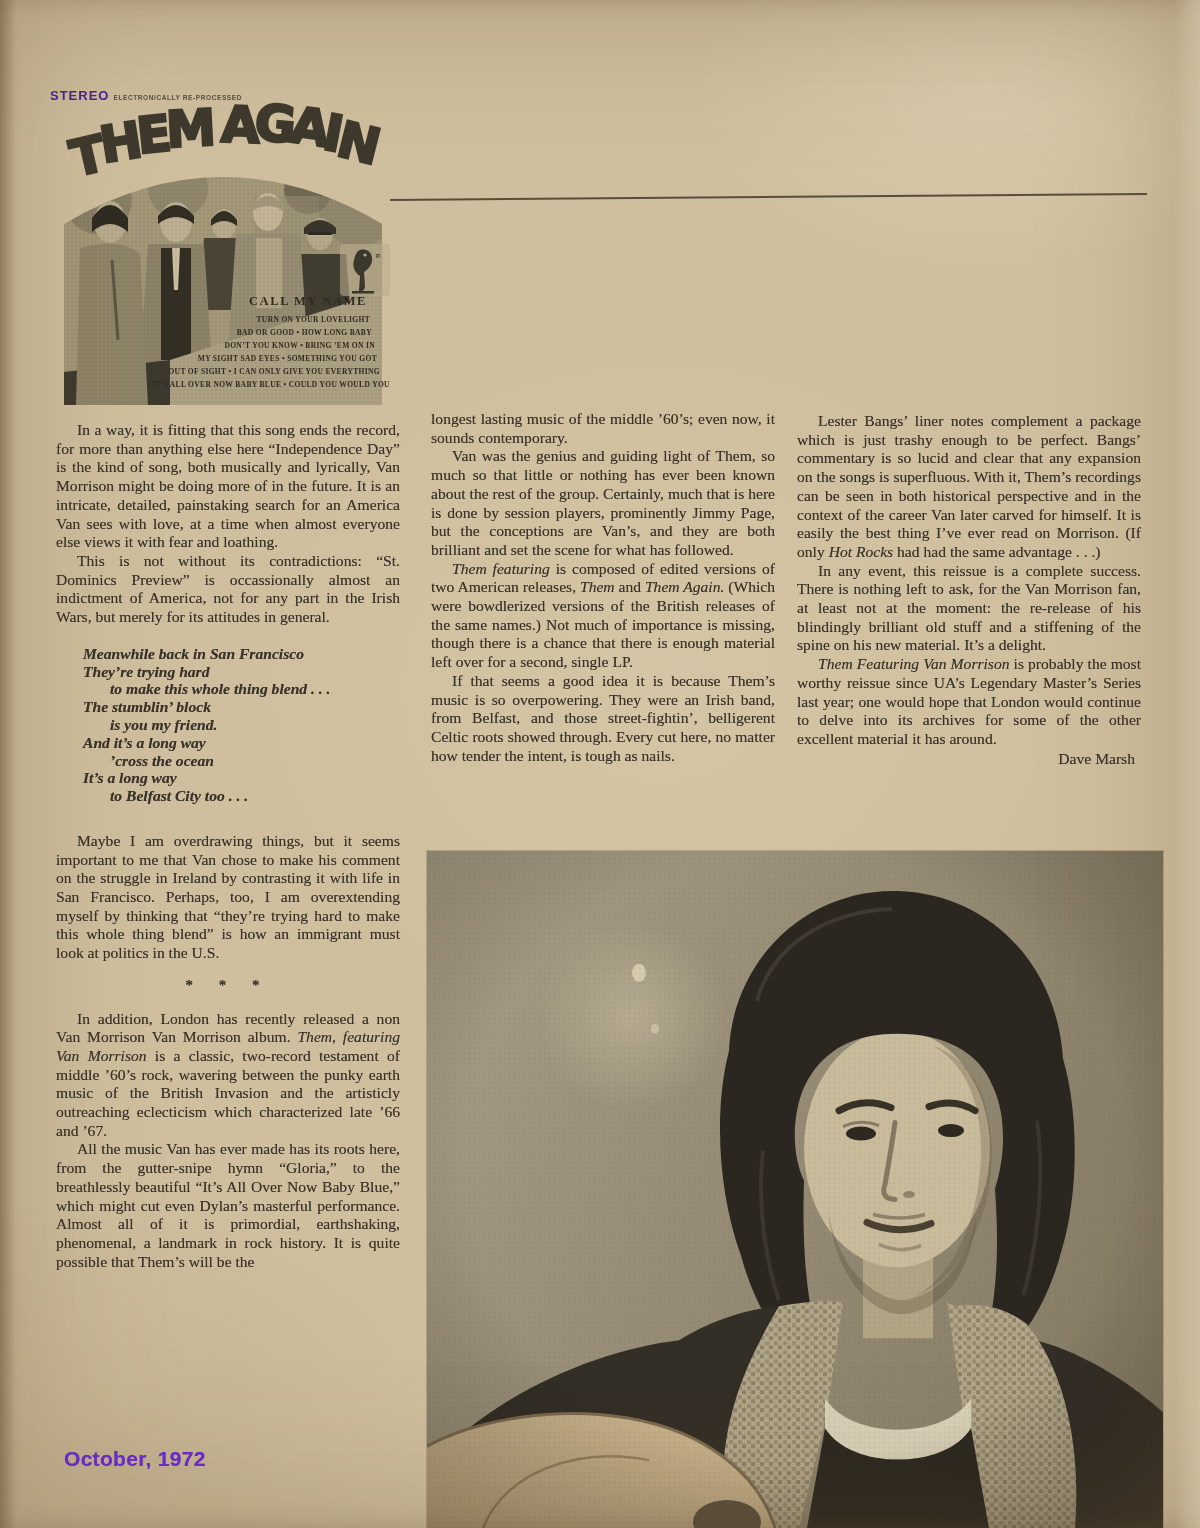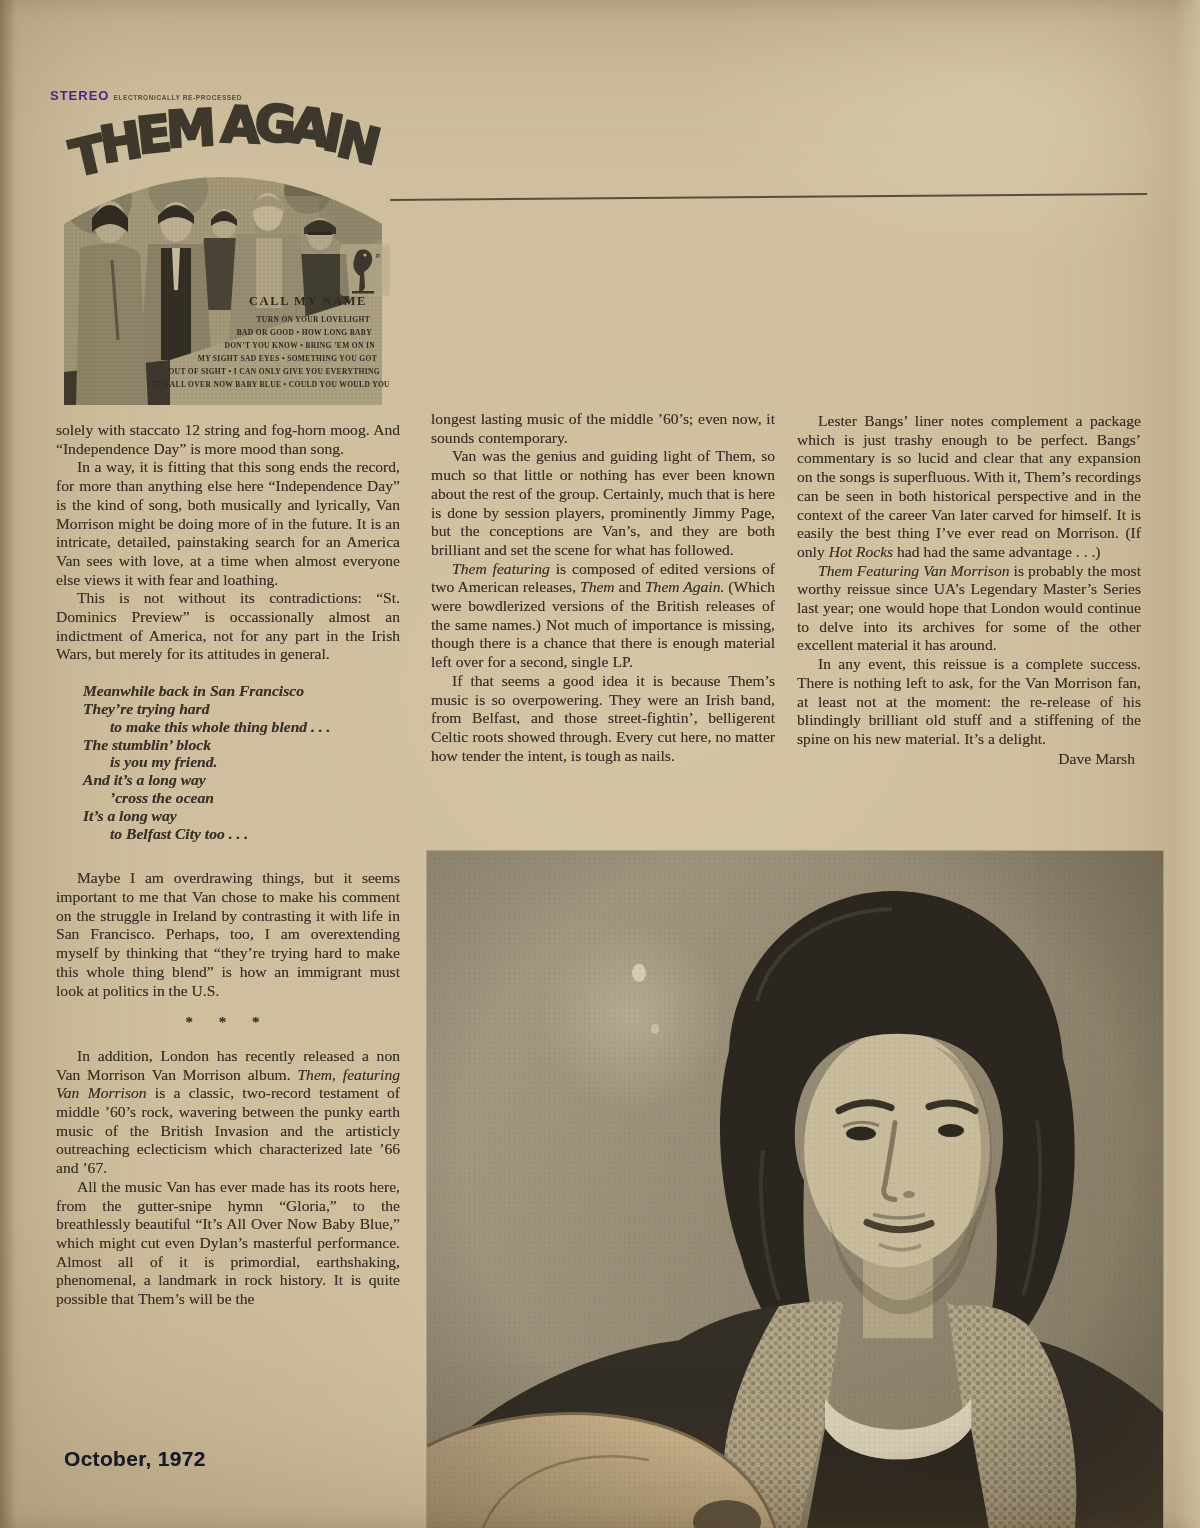--- a/index.html
+++ b/index.html
@@ -54,21 +54,21 @@
   .stars{text-align:center;font-weight:bold;letter-spacing:11px;margin:13px 0 15px;font-size:15px;}
   .byline{text-align:right;padding-right:6px;margin-top:1px;}
 
   
   .van-photo{position:absolute;left:427px;top:851px;width:736px;height:677px;z-index:2;
     box-shadow:0 0 0 1px rgba(80,65,40,.25);}
 
   
   .footer{position:absolute;left:64px;top:1447px;z-index:3;
     font-family:"Liberation Sans",sans-serif;font-weight:bold;font-size:21px;
-    letter-spacing:.3px;color:#0f172a;text-shadow:0 0 .5px rgba(58,52,42,.6);text-align:center;}
+    letter-spacing:.3px;color:#6d28d9;text-shadow:0 0 .5px rgba(58,52,42,.6);text-align:center;}
 </style>
 </head>
 <body>
 
 <div class="album-cover">
   <div class="stereo-row">
     <span class="stereo-word">STEREO</span><span class="stereo-sub">ELECTRONICALLY RE-PROCESSED</span>
   </div>
 
   <div class="cover-title" id="cover-title">
@@ -157,21 +157,20 @@
     <path d="M22,8 C30,6 35,12 34,19 C33,25 29,28 26,30 L27,44 C27,48 24,50 21,49 L22,34 C17,31 14,25 16,18 C17,13 19,9 22,8 Z" fill="#3c372c"></path>
     <circle cx="27" cy="13" r="1.6" fill="#b7ab8c"></circle>
     <rect x="14" y="49" width="22" height="2.5" fill="#3c372c"></rect>
     <text x="38" y="16" font-family="Liberation Sans, sans-serif" font-size="6" font-weight="bold" fill="#3c372c">P.</text>
   </svg>
 </div>
 
 <div class="top-rule"></div>
 
 <div class="article-col" id="col1">
-    <p class="para"><span>solely with staccato 12 string and fog-horn moog. And “Independence Day” is more mood than song.</span></p>
     <p class="para indent"><span>In a way, it is fitting that this song ends the record, for more than anything else here “Independence Day” is the kind of song, both musically and lyrically, Van Morrison might be doing more of in the future. It is an intricate, detailed, painstaking search for an America Van sees with love, at a time when almost everyone else views it with fear and loathing.</span></p>
     <p class="para indent"><span>This is not without its contradictions: “St. Dominics Preview” is occassionally almost an indictment of America, not for any part in the Irish Wars, but merely for its attitudes in general.</span></p>
     <div class="poem">
       <div class="poem-line">Meanwhile back in San Francisco</div>
       <div class="poem-line">They’re trying hard</div>
       <div class="poem-line ind">to make this whole thing blend . . .</div>
       <div class="poem-line">The stumblin’ block</div>
       <div class="poem-line ind">is you my friend.</div>
       <div class="poem-line">And it’s a long way</div>
       <div class="poem-line ind">’cross the ocean</div>
@@ -184,22 +183,22 @@
     <p class="para indent"><span>All the music Van has ever made has its roots here, from the gutter-snipe hymn “Gloria,” to the breathlessly beautiful “It’s All Over Now Baby Blue,” which might cut even Dylan’s masterful performance. Almost all of it is primordial, earthshaking, phenomenal, a landmark in rock history. It is quite possible that Them’s will be the</span></p>
   </div>
 <div class="article-col" id="col2">
     <p class="para"><span>longest lasting music of the middle ’60’s; even now, it sounds contemporary.</span></p>
     <p class="para indent"><span>Van was the genius and guiding light of Them, so much so that little or nothing has ever been known about the rest of the group. Certainly, much that is here is done by session players, prominently Jimmy Page, but the conceptions are Van’s, and they are both brilliant and set the scene for what has followed.</span></p>
     <p class="para indent"><em>Them featuring</em><span> is composed of edited versions of two American releases, </span><em>Them</em><span> and </span><em>Them Again.</em><span> (Which were bowdlerized versions of the British releases of the same names.) Not much of importance is missing, though there is a chance that there is enough material left over for a second, single LP.</span></p>
     <p class="para indent"><span>If that seems a good idea it is because Them’s music is so overpowering. They were an Irish band, from Belfast, and those street-fightin’, belligerent Celtic roots showed through. Every cut here, no matter how tender the intent, is tough as nails.</span></p>
   </div>
 <div class="article-col" id="col3">
     <p class="para indent"><span>Lester Bangs’ liner notes complement a package which is just trashy enough to be perfect. Bangs’ commentary is so lucid and clear that any expansion on the songs is superfluous. With it, Them’s recordings can be seen in both historical perspective and in the context of the career Van later carved for himself. It is easily the best thing I’ve ever read on Morrison. (If only </span><em>Hot Rocks</em><span> had had the same advantage . . .)</span></p>
+    <p class="para indent"><span>In any event, this reissue is a complete success. There is nothing left to ask, for the Van Morrison fan, at least not at the moment: the re-release of his blindingly brilliant old stuff and a stiffening of the spine on his new material. It’s a delight.</span></p>
     <p class="para indent"><em>Them Featuring Van Morrison</em><span> is probably the most worthy reissue since UA’s Legendary Master’s Series last year; one would hope that London would continue to delve into its archives for some of the other excellent material it has around.</span></p>
-    <p class="para indent"><span>In any event, this reissue is a complete success. There is nothing left to ask, for the Van Morrison fan, at least not at the moment: the re-release of his blindingly brilliant old stuff and a stiffening of the spine on his new material. It’s a delight.</span></p>
     <div class="byline">Dave Marsh</div>
   </div>
 
 <svg class="van-photo" viewBox="0 0 736 678" preserveAspectRatio="none">
   <defs>
     <linearGradient id="vbg" x1="0" y1="0" x2="1" y2="0.45">
       <stop offset="0" stop-color="#a89e86"></stop>
       <stop offset="0.55" stop-color="#968c75"></stop>
       <stop offset="1" stop-color="#8a8069"></stop>
     </linearGradient>

